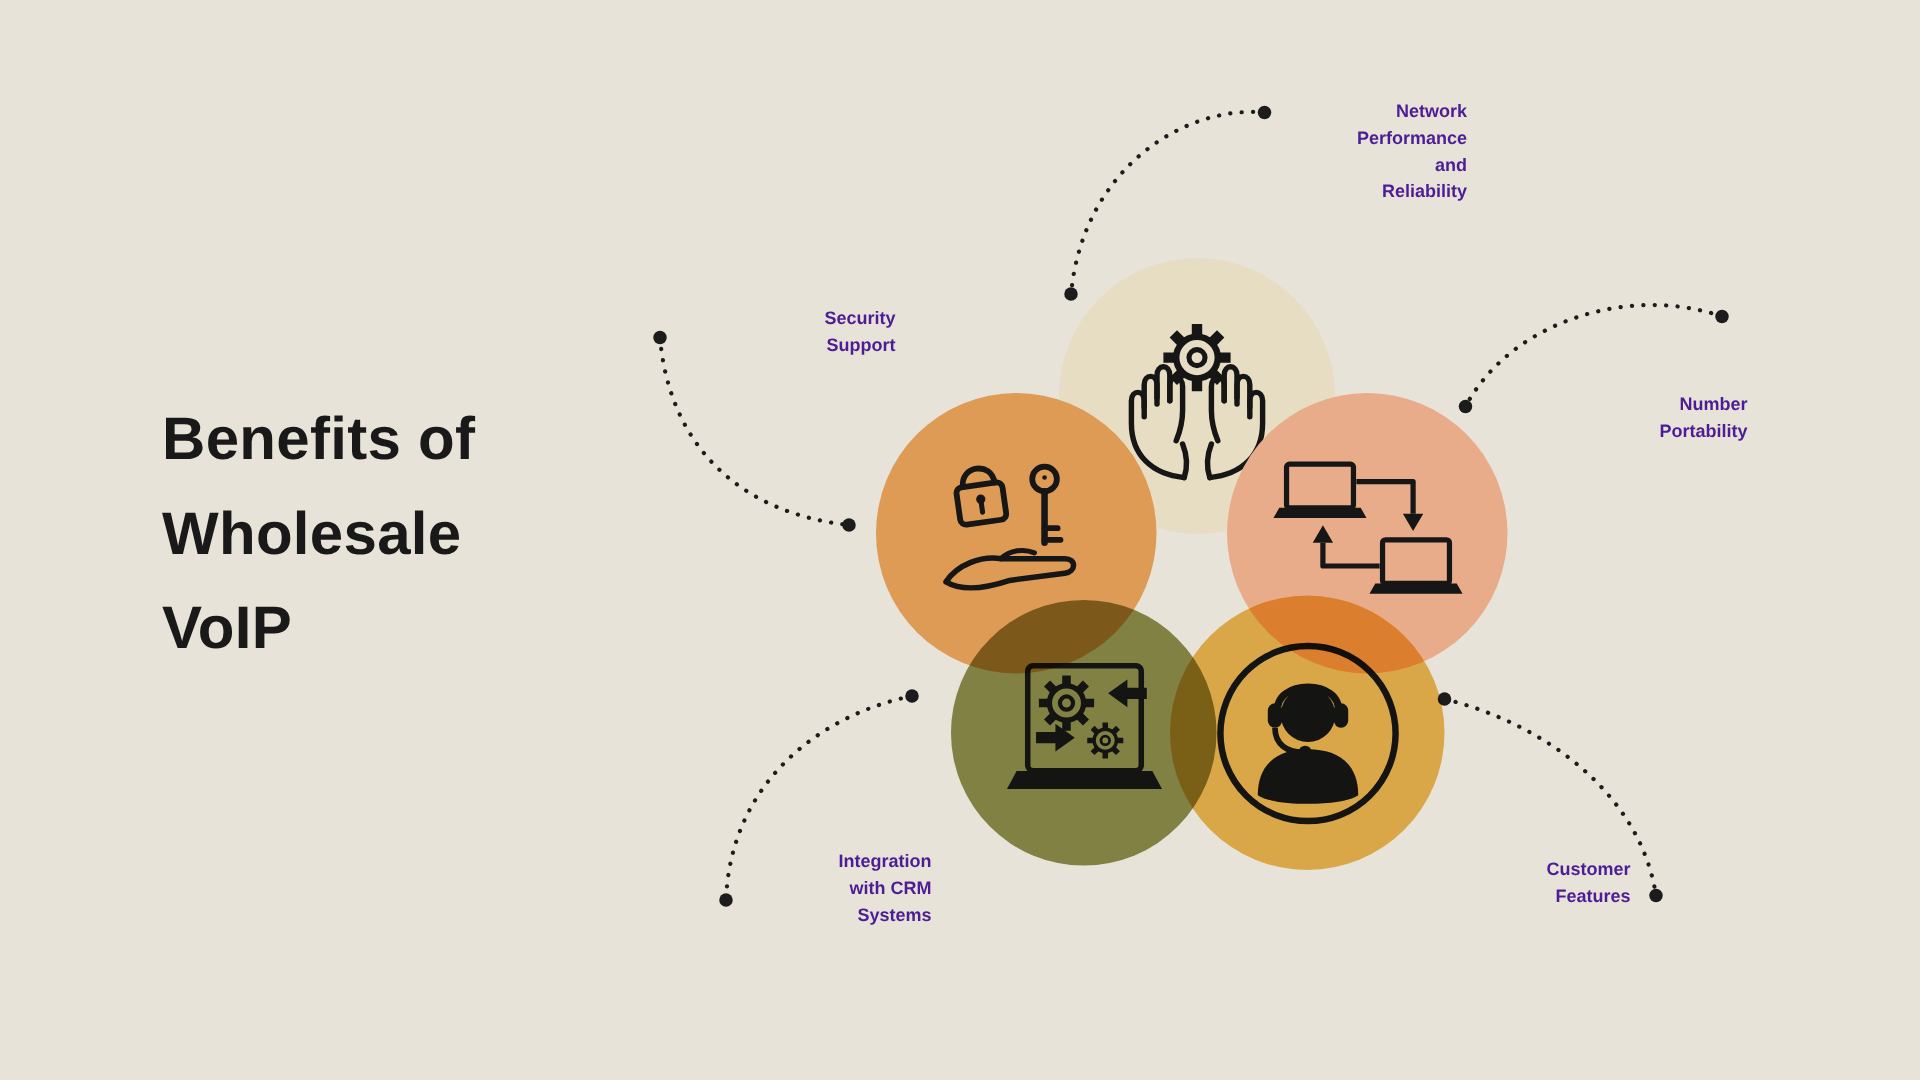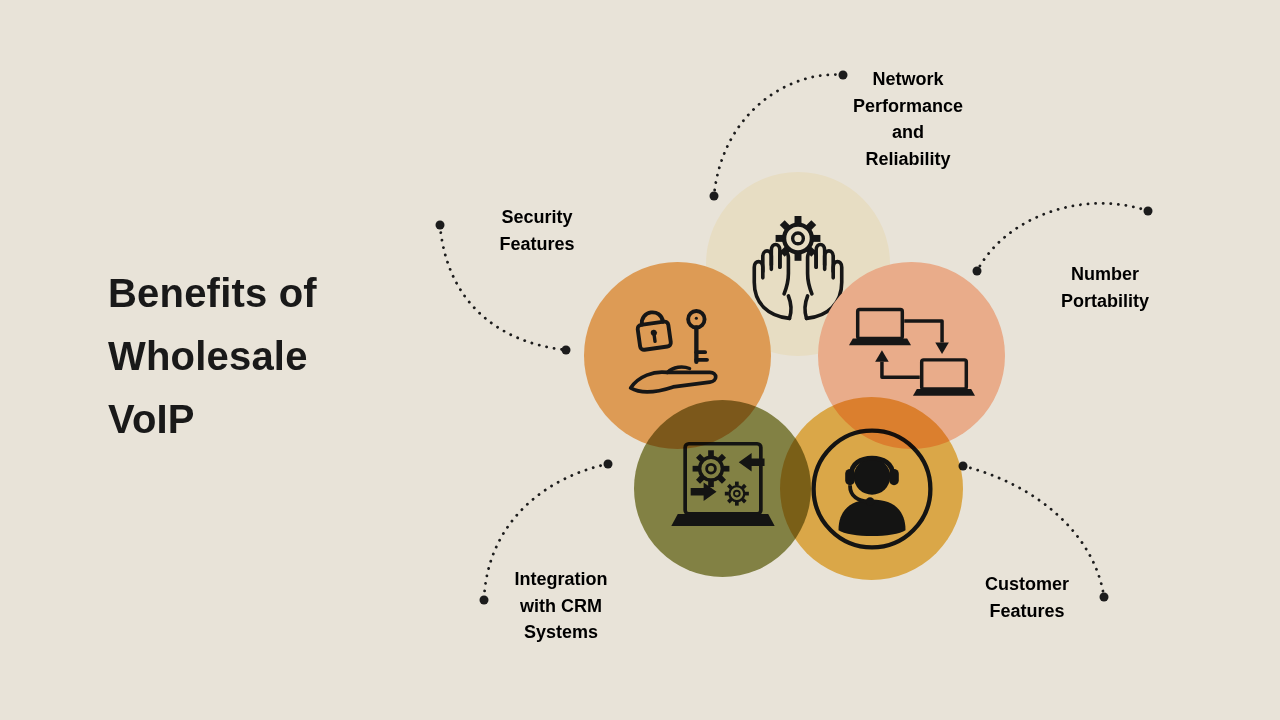--- a/index.html
+++ b/index.html
@@ -16,22 +16,22 @@
     position:absolute; z-index:2; border-radius:50%;
     display:flex; align-items:center; justify-content:center;
   }
   .blend { mix-blend-mode:multiply; }
   .c-network     { left:706px; top:172px; width:184px; height:184px; }
   .c-security    { left:584px; top:262px; width:187px; height:187px; }
   .c-portability { left:818px; top:262px; width:187px; height:187px; }
   .c-crm         { left:634px; top:400px; width:177px; height:177px; }
   .c-support     { left:780px; top:397px; width:183px; height:183px; }
   .label {
-    position:absolute; z-index:3; font-size:18px; font-weight:700; color:#000000;
-    text-align:center; white-space:pre-line; line-height:1.48;
+    position:absolute; z-index:3; font-size:12px; font-weight:700; color:#4c1d95;
+    text-align:right; white-space:pre-line; line-height:1.48;
   }
   .l-network     { left:838px;  top:66px;  width:140px; }
   .l-security    { left:477px;  top:204px; width:120px; }
   .l-portability { left:1045px; top:261px; width:120px; }
   .l-crm         { left:501px;  top:566px; width:120px; }
   .l-support     { left:967px;  top:571px; width:120px; }
 </style>
 </head>
 <body>
 
@@ -156,21 +156,21 @@
       <path d="M47 66 C47 78 56 83 66 83" fill="none" stroke="#161616" stroke-width="4"></path>
       <circle cx="68" cy="83" r="4.5" fill="#161616"></circle>
     </svg>
   </div>
 
   <div class="label l-network">Network
 Performance
 and
 Reliability</div>
   <div class="label l-security">Security
-Features</div>
+Support</div>
   <div class="label l-crm">Integration
 with CRM
 Systems</div>
   <div class="label l-portability">Number
 Portability</div>
   <div class="label l-support">Customer
 Features</div>
 
 </div>
 

